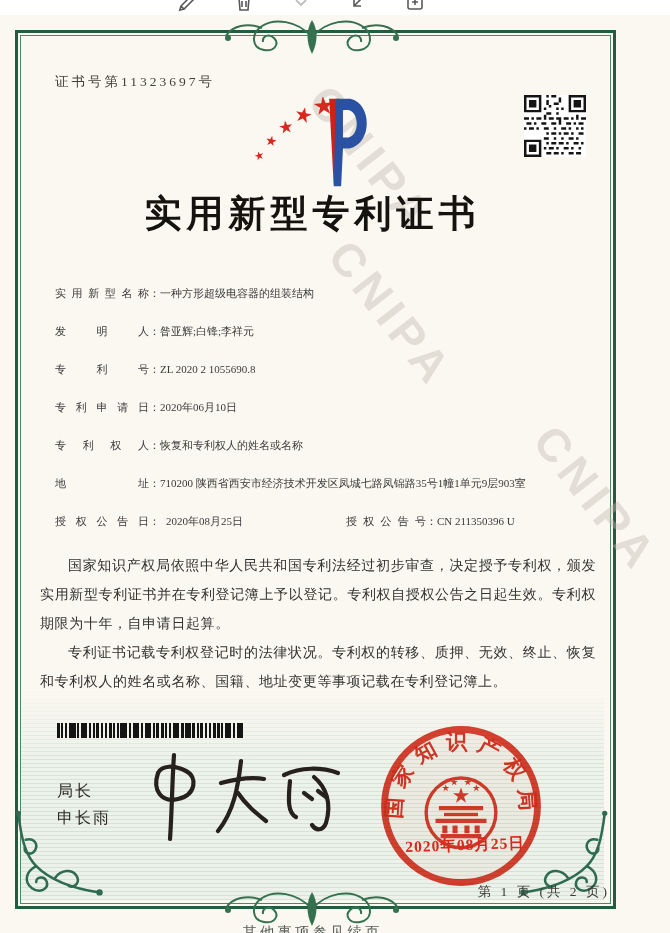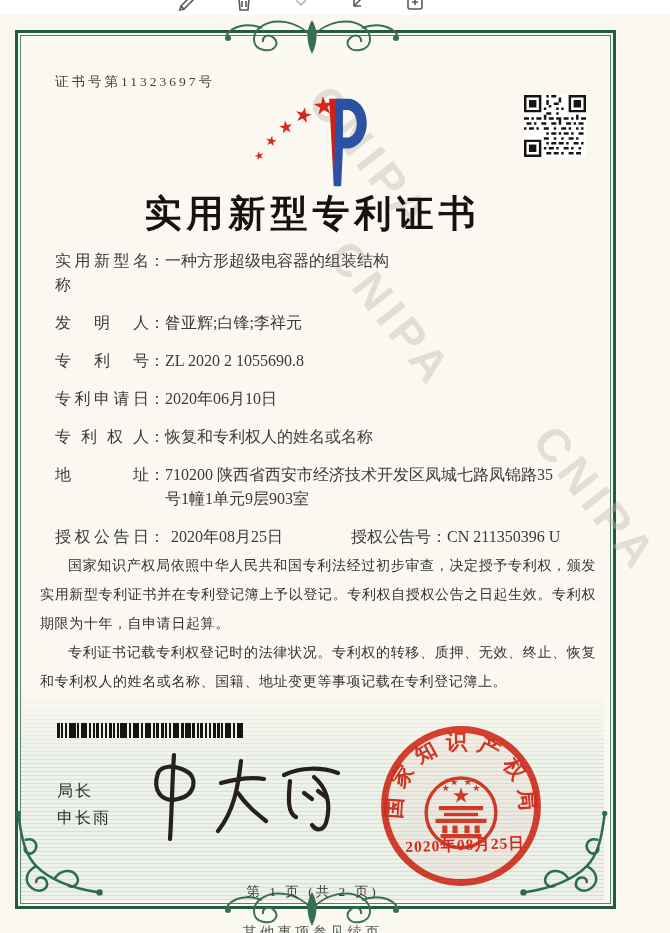--- a/index.html
+++ b/index.html
@@ -21,42 +21,42 @@
      mask-image:linear-gradient(180deg,transparent 0,rgba(0,0,0,.9) 70px,#000 130px);}
   .orn{position:absolute;z-index:3;}
   .wm{position:absolute;z-index:2;font-weight:bold;font-size:46px;letter-spacing:6px;
       color:rgba(191,186,177,.42);transform:rotate(52deg);transform-origin:left top;
       font-family:"Liberation Sans","DejaVu Sans",sans-serif;}
   .certno{position:absolute;left:55px;top:58px;font-size:13.5px;letter-spacing:3px;color:#43403a;z-index:4;}
   .logo{position:absolute;left:246px;top:82px;z-index:4;}
   .qr{position:absolute;left:524px;top:80px;z-index:4;}
   .title{position:absolute;left:15px;top:174px;width:595px;text-align:center;z-index:4;
          font-size:37px;font-weight:bold;letter-spacing:5px;color:#151310;}
-  .fields{position:absolute;left:55px;top:234px;width:508px;z-index:4;color:#3a3a3a;font-size:16px;}
+  .fields{position:absolute;left:55px;top:266px;width:508px;z-index:4;color:#3a3a3a;font-size:11px;}
   .frow{display:flex;align-items:flex-start;margin-bottom:14px;line-height:24px;}
   .flabel{display:inline-block;width:94px;text-align:justify;text-align-last:justify;flex:0 0 94px;}
   .colon{flex:0 0 auto;}
   .fvalue{flex:1;}
   .gv1{flex:0 0 180px;margin-left:6px;}
   .glabel2{display:inline-block;width:80px;text-align:justify;text-align-last:justify;flex:0 0 80px;}
   .paras{position:absolute;left:40px;top:536px;width:556px;z-index:4;color:#323230;
          font-size:14px;line-height:29px;letter-spacing:.6px;text-align:justify;}
   .paras p{margin:0;text-indent:2em;}
   .barcode{position:absolute;left:57px;top:708px;width:187px;height:15px;z-index:4;
      background:
       repeating-linear-gradient(90deg,#141414 0 2px,transparent 2px 4px),
       repeating-linear-gradient(90deg,#141414 0 1px,transparent 1px 9px),
       repeating-linear-gradient(90deg,#141414 0 3px,transparent 3px 13px);}
   .director{position:absolute;left:57px;top:766px;z-index:4;font-size:16px;color:#2c2a27;letter-spacing:2px;}
   .director div{margin-bottom:6px;}
   .sig{position:absolute;left:146px;top:736px;z-index:5;}
   .seal{position:absolute;left:376px;top:706px;z-index:5;mix-blend-mode:multiply;}
   .sealdate{position:absolute;left:390px;top:820px;width:150px;z-index:6;text-align:center;
             color:#d8281a;font-size:15.5px;font-weight:bold;letter-spacing:1px;transform:rotate(-2deg);}
-  .pagenum{position:absolute;left:15px;top:868px;width:595px;text-align:center;z-index:4;
+  .pagenum{position:absolute;left:15px;top:868px;width:595px;text-align:right;z-index:4;
            font-size:13.5px;letter-spacing:3px;color:#3d3b38;}
   .footer{position:absolute;left:15px;top:908px;width:595px;text-align:center;z-index:4;
           font-size:14.5px;letter-spacing:3px;color:#575f56;}
 </style>
 </head>
 <body>
 
 <div class="stage">
 
   <div class="topbar">

